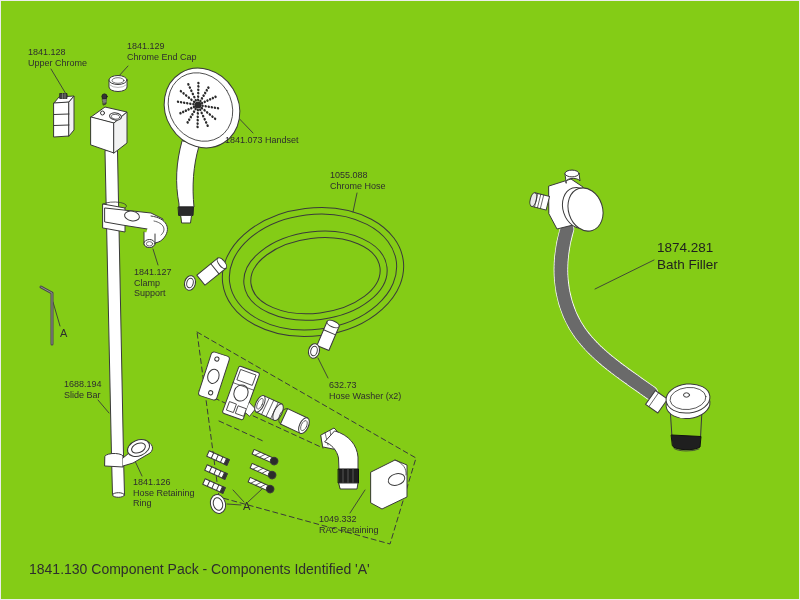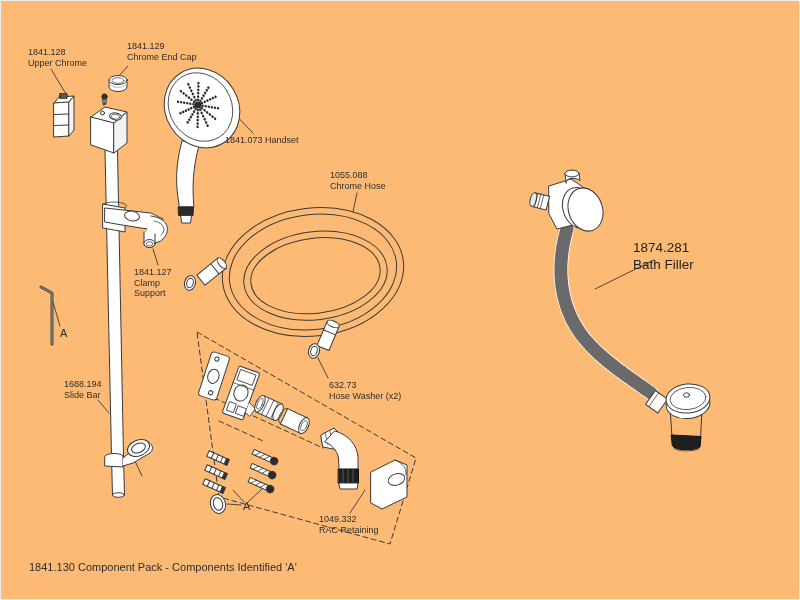--- a/index.html
+++ b/index.html
@@ -1,26 +1,26 @@
 <!DOCTYPE html>
 <html><head>
 <meta charset="utf-8">
 <style>
   html,body{margin:0;padding:0;background:#fff;}
   #stage{
-    position:relative;width:800px;height:600px;background:#fdba74;
+    position:relative;width:800px;height:600px;background:#84cc16;
     font-family:"Liberation Sans","DejaVu Sans",sans-serif;
     color:#2e2e2e;overflow:hidden;border:1px solid #ececec;box-sizing:border-box;
   }
   #art{position:absolute;left:0;top:0;}
   .lbl{position:absolute;font-size:9px;line-height:10.5px;color:#2e2e2e;white-space:nowrap;}
   .lbl div{white-space:nowrap;}
   .lbl-lg{font-size:13.5px;line-height:17px;color:#1f1f1f;}
   .marker{position:absolute;font-size:11px;color:#2e2e2e;}
-  .footer-line{position:absolute;font-size:11px;color:#2e2e2e;white-space:nowrap;}
+  .footer-line{position:absolute;font-size:14px;color:#2e2e2e;white-space:nowrap;}
 </style>
 </head>
 <body>
 
 <div id="stage">
 
 <svg id="art" width="800" height="600" viewBox="0 0 800 600">
   <g fill="none" stroke="#3a3a3a" stroke-width="1" stroke-linecap="round" stroke-linejoin="round">
 
     <g stroke-width="0.9">
@@ -327,32 +327,37 @@
     <div>1841.127</div>
     <div>Clamp</div>
     <div>Support</div>
   </div>
 
   <div class="lbl" style="left:63px;top:378px">
     <div>1688.194</div>
     <div>Slide Bar</div>
   </div>
 
+  <div class="lbl" style="left:132px;top:476px">
+    <div>1841.126</div>
+    <div>Hose Retaining</div>
+    <div>Ring</div>
+  </div>
 
   <div class="lbl" style="left:328px;top:379px">
     <div>632.73</div>
     <div>Hose Washer (x2)</div>
   </div>
 
   <div class="lbl" style="left:318px;top:513px">
     <div>1049.332</div>
     <div>RAC Retaining</div>
   </div>
 
-  <div class="lbl lbl-lg" style="left:632px;top:238px">
+  <div class="lbl lbl-lg" style="left:656px;top:238px">
     <div>1874.281</div>
     <div>Bath Filler</div>
   </div>
 
   <div class="marker" style="left:59px;top:326px">A</div>
   <div class="marker" style="left:242px;top:499px">A</div>
 
   <div class="footer-line" style="left:28px;top:560px">1841.130 Component Pack - Components Identified 'A'</div>
 
 </div>

